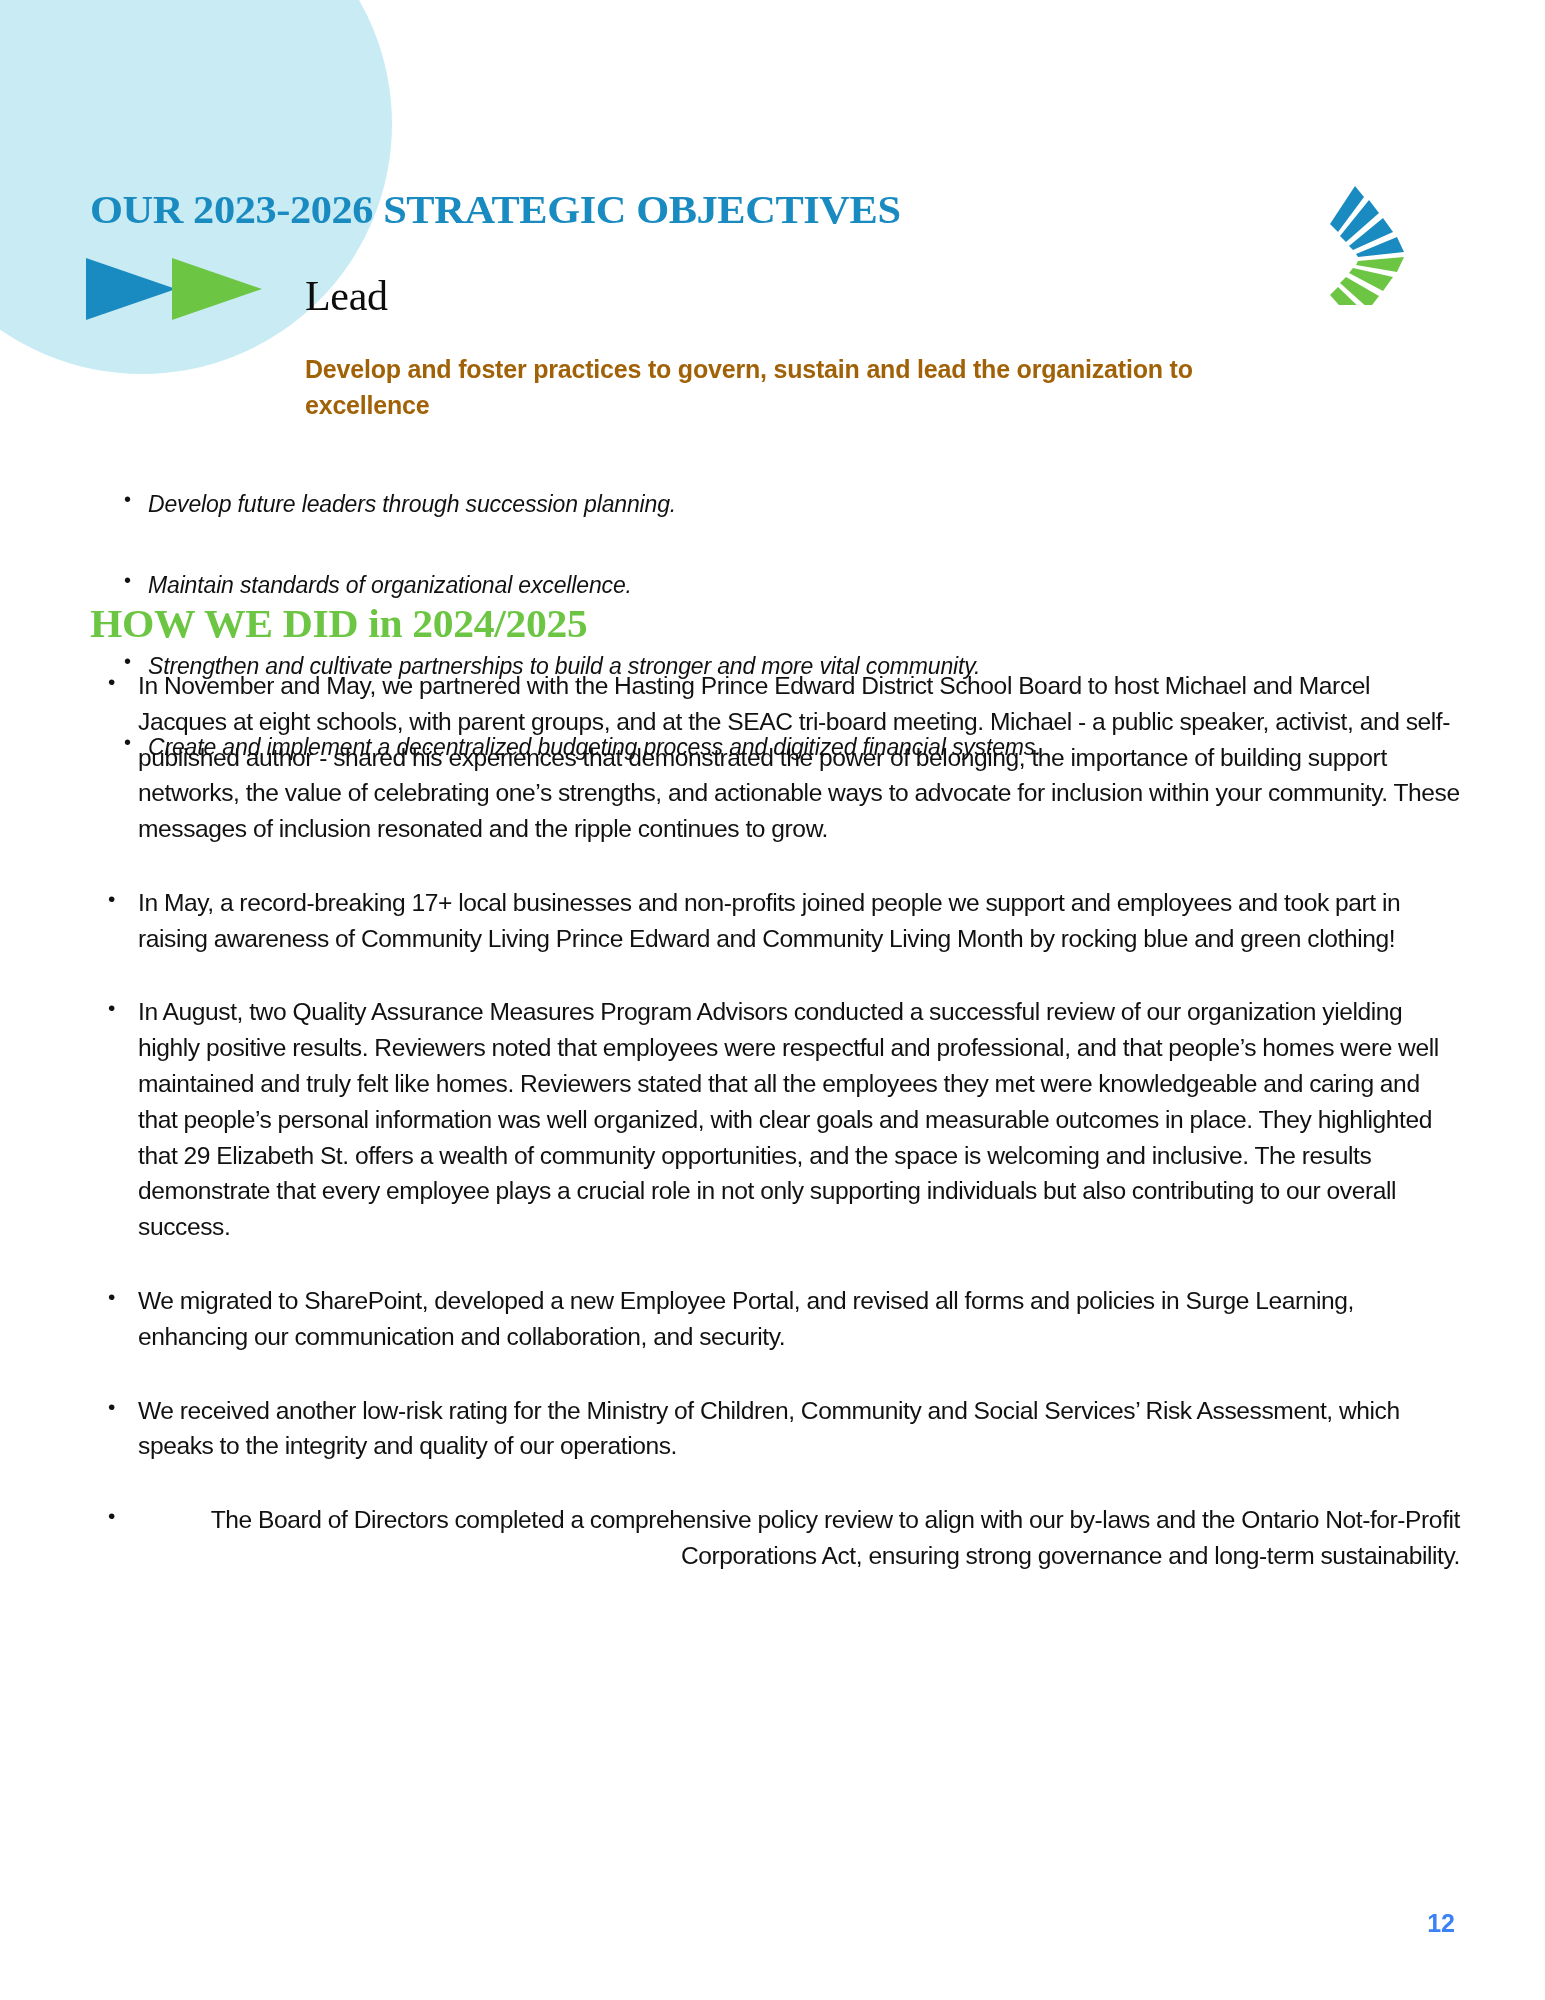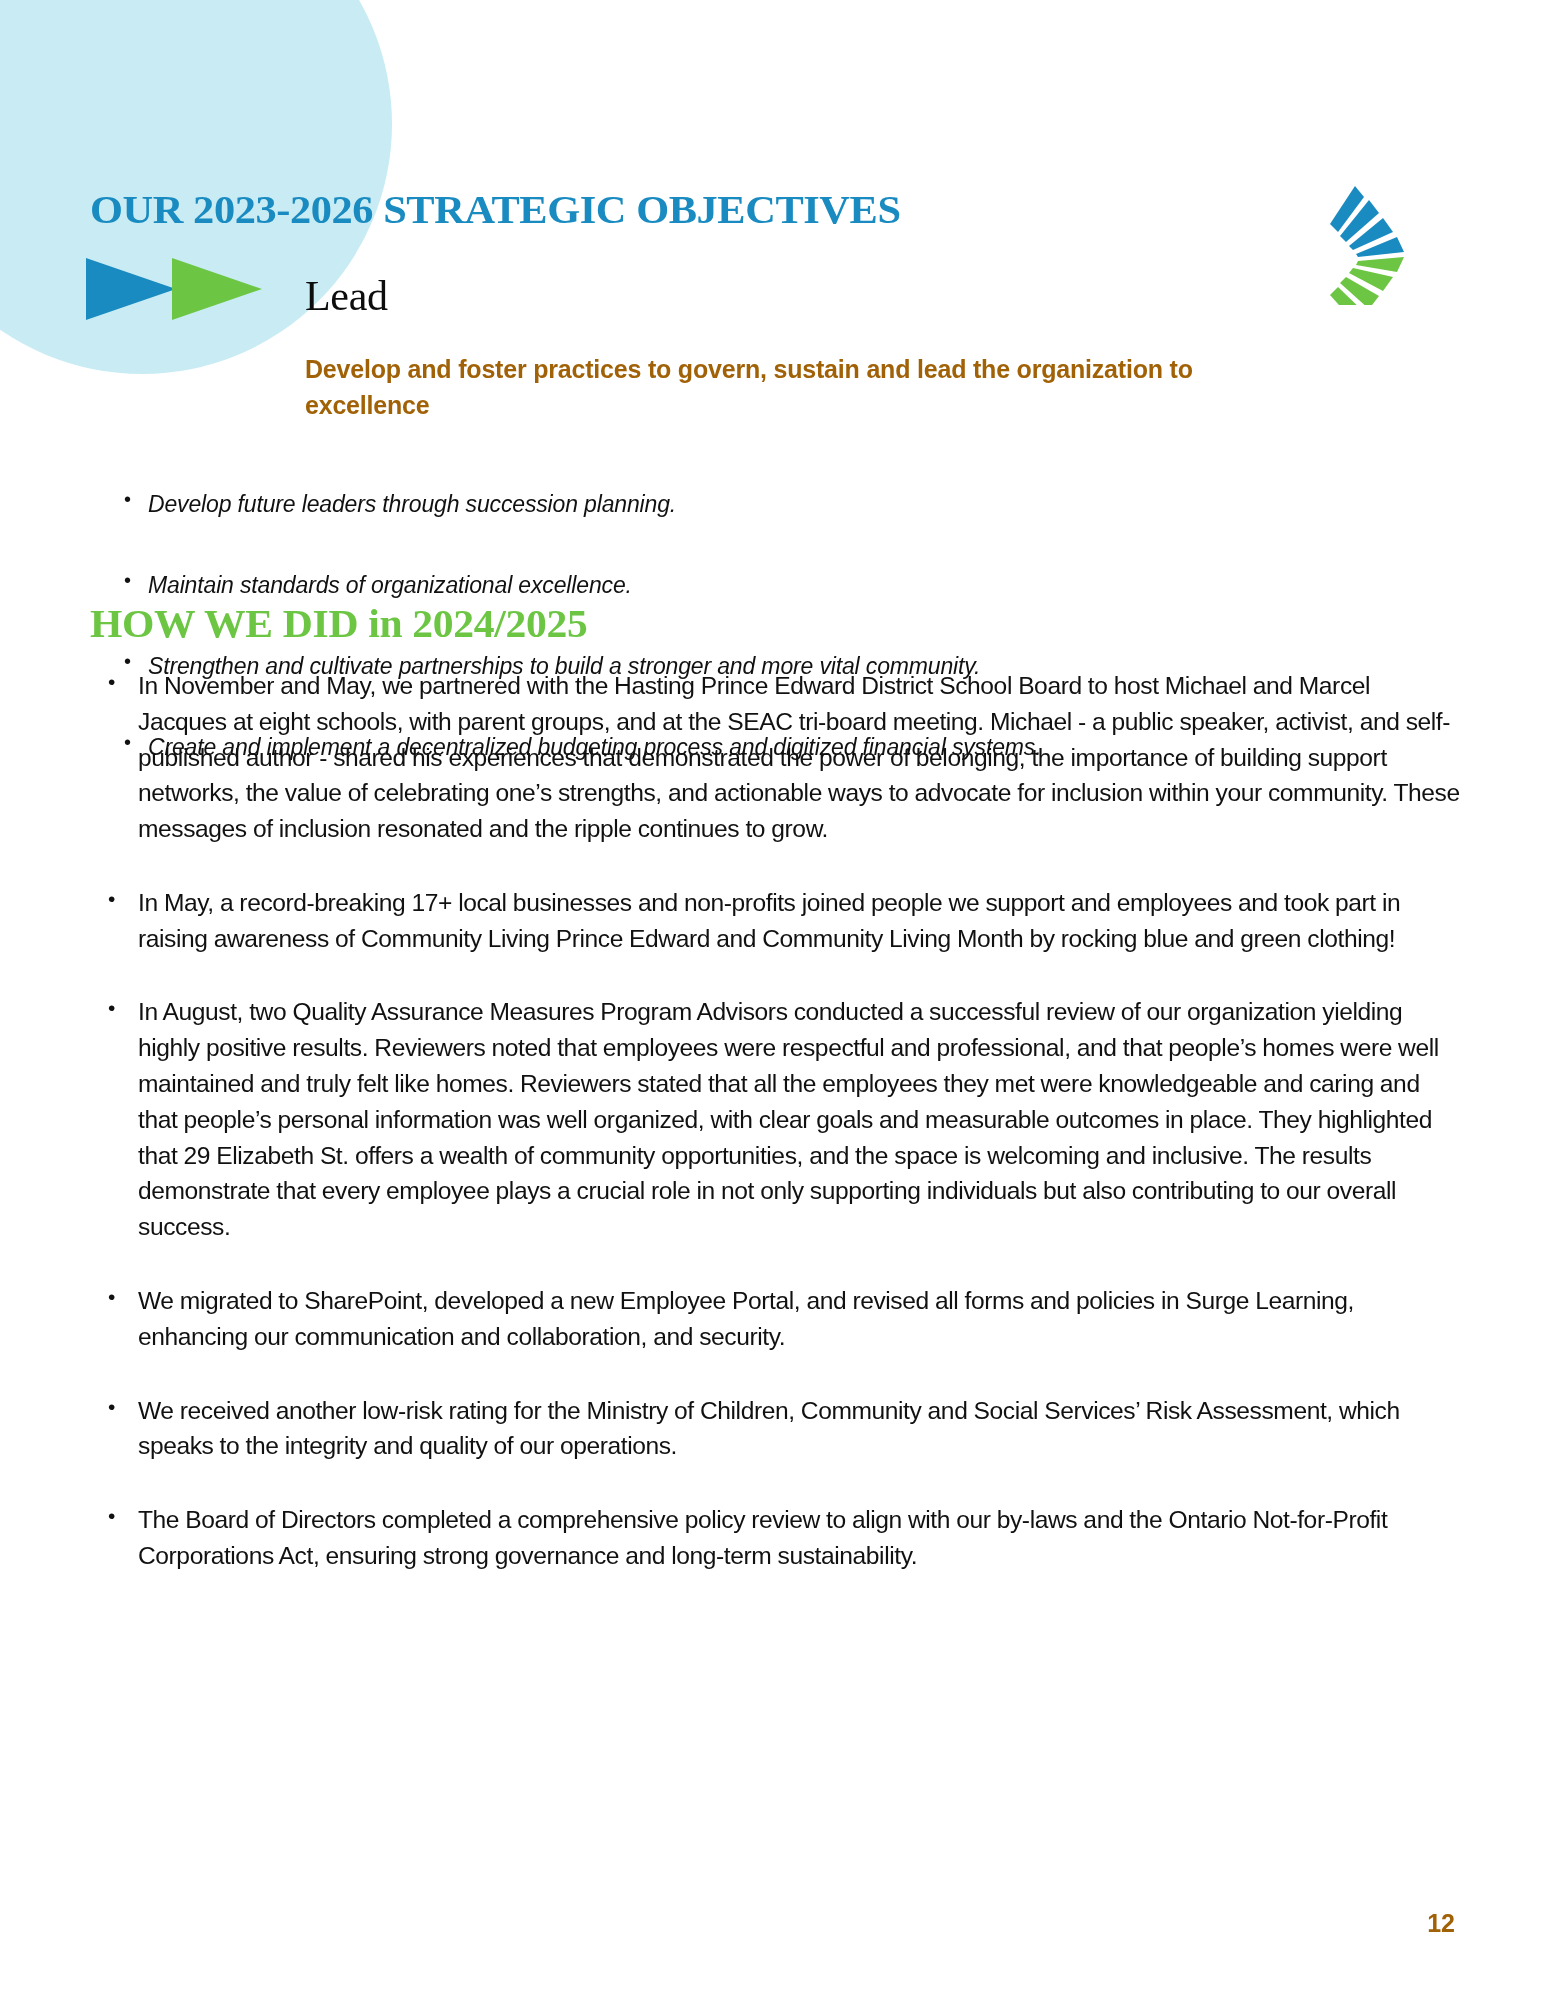--- a/index.html
+++ b/index.html
@@ -152,39 +152,39 @@
     position: relative;
     padding-left: 38px;
     margin-bottom: 38px;
     font-family: "Liberation Sans", sans-serif;
     font-size: 24.6px;
     line-height: 1.455;
     color: #111111;
     letter-spacing: -0.42px;
     word-spacing: -0.2px;
   }
-  .body-list li:last-child { margin-bottom: 8px; }
+  .body-list li:last-child { margin-bottom: 8px; text-align: right; }
   .body-list li::before {
     content: "\2022";
     position: absolute;
     left: 8px;
     top: -1px;
     font-size: 21px;
     color: #111;
   }
 
   
   .page-num {
     position: absolute;
     right: 90px;
     bottom: 62px;
     font-family: "Liberation Sans", sans-serif;
     font-weight: bold;
     font-size: 25px;
-    color: #a16207;
+    color: #3b82f6;
     z-index: 3;
     text-align: right;
   }
 </style>
 </head>
 <body>
 
 <div id="page">
 
   <div class="deco-circle"></div>

